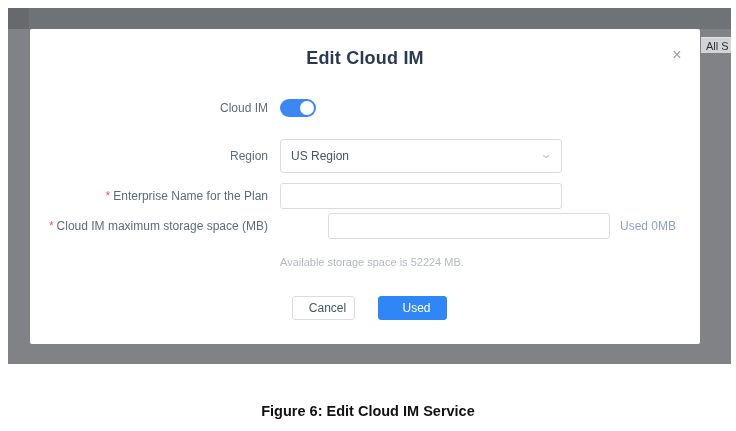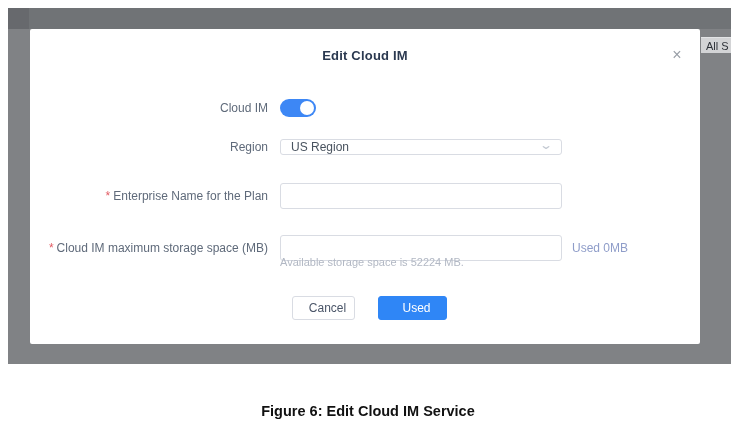--- a/index.html
+++ b/index.html
@@ -26,21 +26,21 @@
     font-size:11px;color:#2d3138;padding-left:5px;box-sizing:border-box;
     white-space:nowrap;
   }
   
   .modal{
     position:absolute;left:22px;top:21px;width:670px;height:315px;
     background:#ffffff;border-radius:2px;
   }
   .modal-title{
     position:absolute;top:19px;left:0;width:100%;text-align:center;
-    font-size:13px;font-weight:600;color:#2b3950;letter-spacing:.2px;
+    font-size:18px;font-weight:600;color:#2b3950;letter-spacing:.2px;
   }
   .modal-close{
     position:absolute;top:17px;right:14px;width:18px;height:18px;
     font-size:16px;line-height:18px;text-align:center;color:#9aa0a8;
     cursor:pointer;font-weight:400;
   }
   .row{position:absolute;left:0;width:100%;display:flex;align-items:center;}
   .row-label{
     width:238px;text-align:right;font-size:12px;color:#5f6a7a;
     flex:0 0 238px;white-space:nowrap;
@@ -51,21 +51,21 @@
   .toggle{
     width:36px;height:18px;border-radius:9px;background:#3d87f5;
     position:relative;cursor:pointer;
   }
   .toggle-knob{
     position:absolute;top:2px;right:2px;width:14px;height:14px;
     border-radius:50%;background:#ffffff;
   }
   
   .select-box{
-    width:282px;height:16px;border:1px solid #d9dce3;border-radius:3px;
+    width:282px;height:34px;border:1px solid #d9dce3;border-radius:3px;
     box-sizing:border-box;display:flex;align-items:center;
     padding:0 10px;font-size:12px;color:#49535f;background:#fff;
     justify-content:space-between;cursor:pointer;
   }
   .chevron{color:#c2c8d1;font-size:12px;line-height:10px;transform:scaleX(1.4);margin-top:-4px;}
   .text-input{
     width:282px;height:26px;border:1px solid #d9dce3;border-radius:3px;
     box-sizing:border-box;padding:0 10px;font-size:12px;color:#49535f;
     outline:none;background:#fff;
   }
@@ -132,21 +132,21 @@
 
     <div class="row" style="top:154px;">
       <div class="row-label">
         <span class="req">*</span><span>Enterprise Name for the Plan</span>
       </div>
       <div class="row-control">
         <input class="text-input" type="text" placeholder="" style="">
       </div>
     </div>
 
-    <div class="row" style="top:206px;">
+    <div class="row" style="top:184px;gap:48px;">
       <div class="row-label">
         <span class="req">*</span><span>Cloud IM maximum storage space (MB)</span>
       </div>
       <div class="row-control">
         <input class="text-input" type="text" placeholder="" style="">
         <span class="used-text">Used 0MB</span>
       </div>
     </div>
 
     <div class="helper-text" style="top:227px;">Available storage space is 52224 MB.</div>

